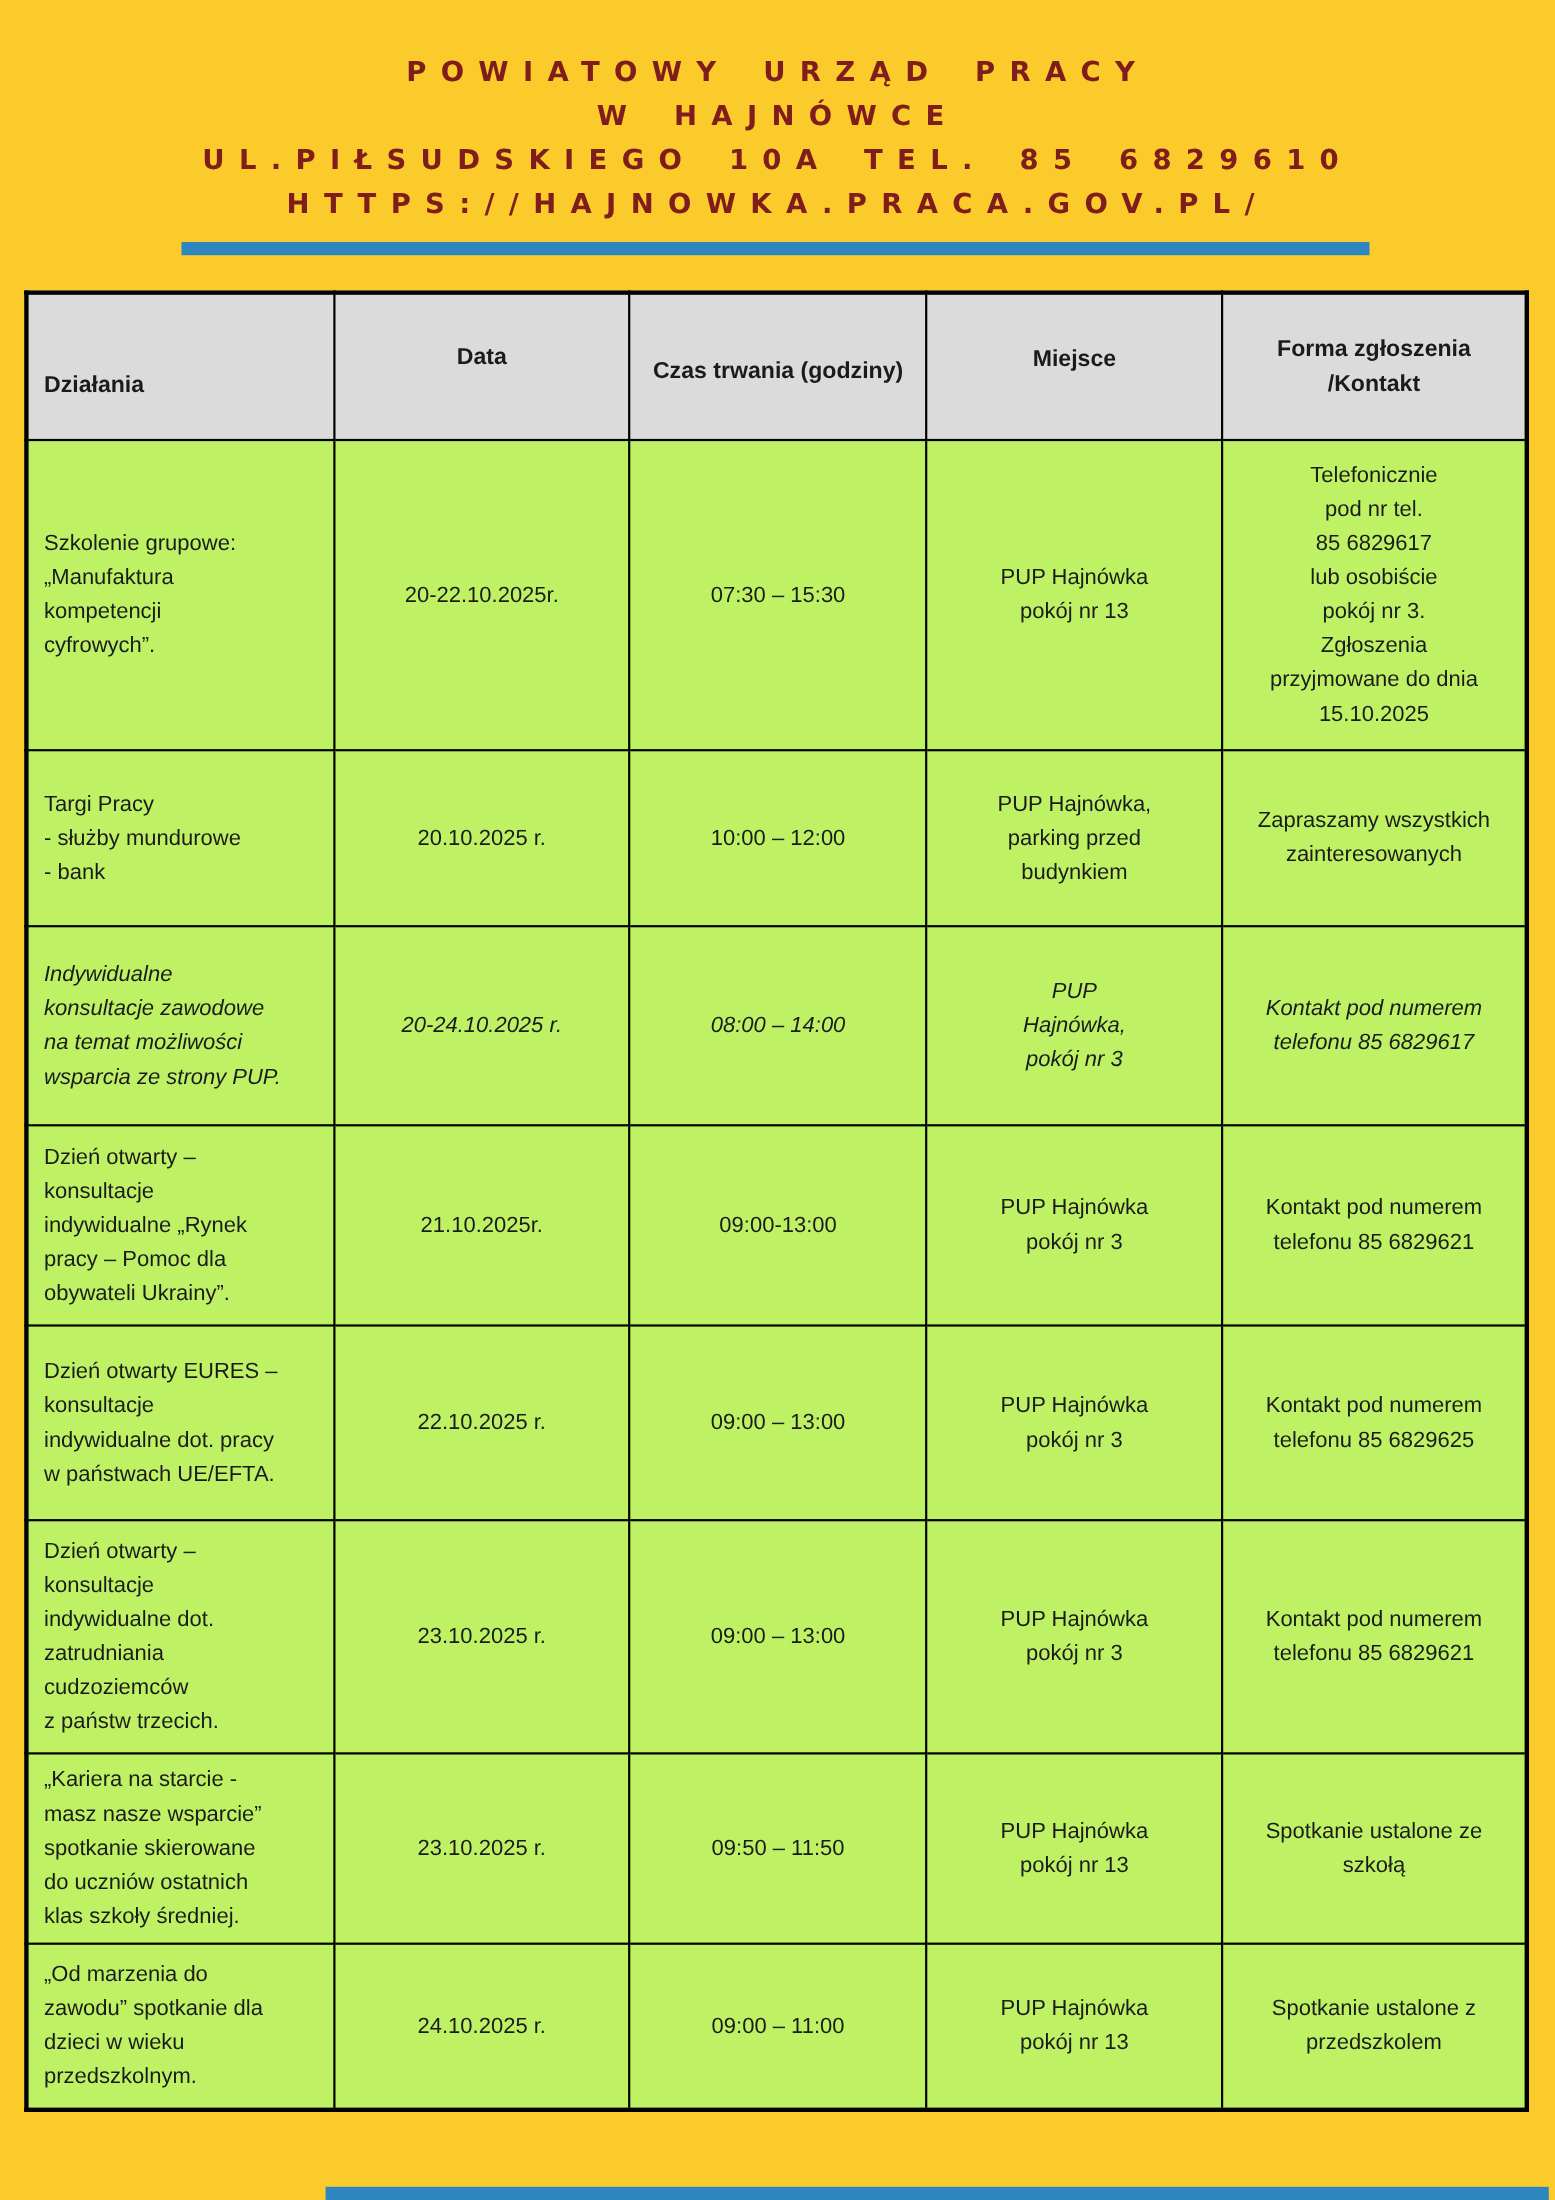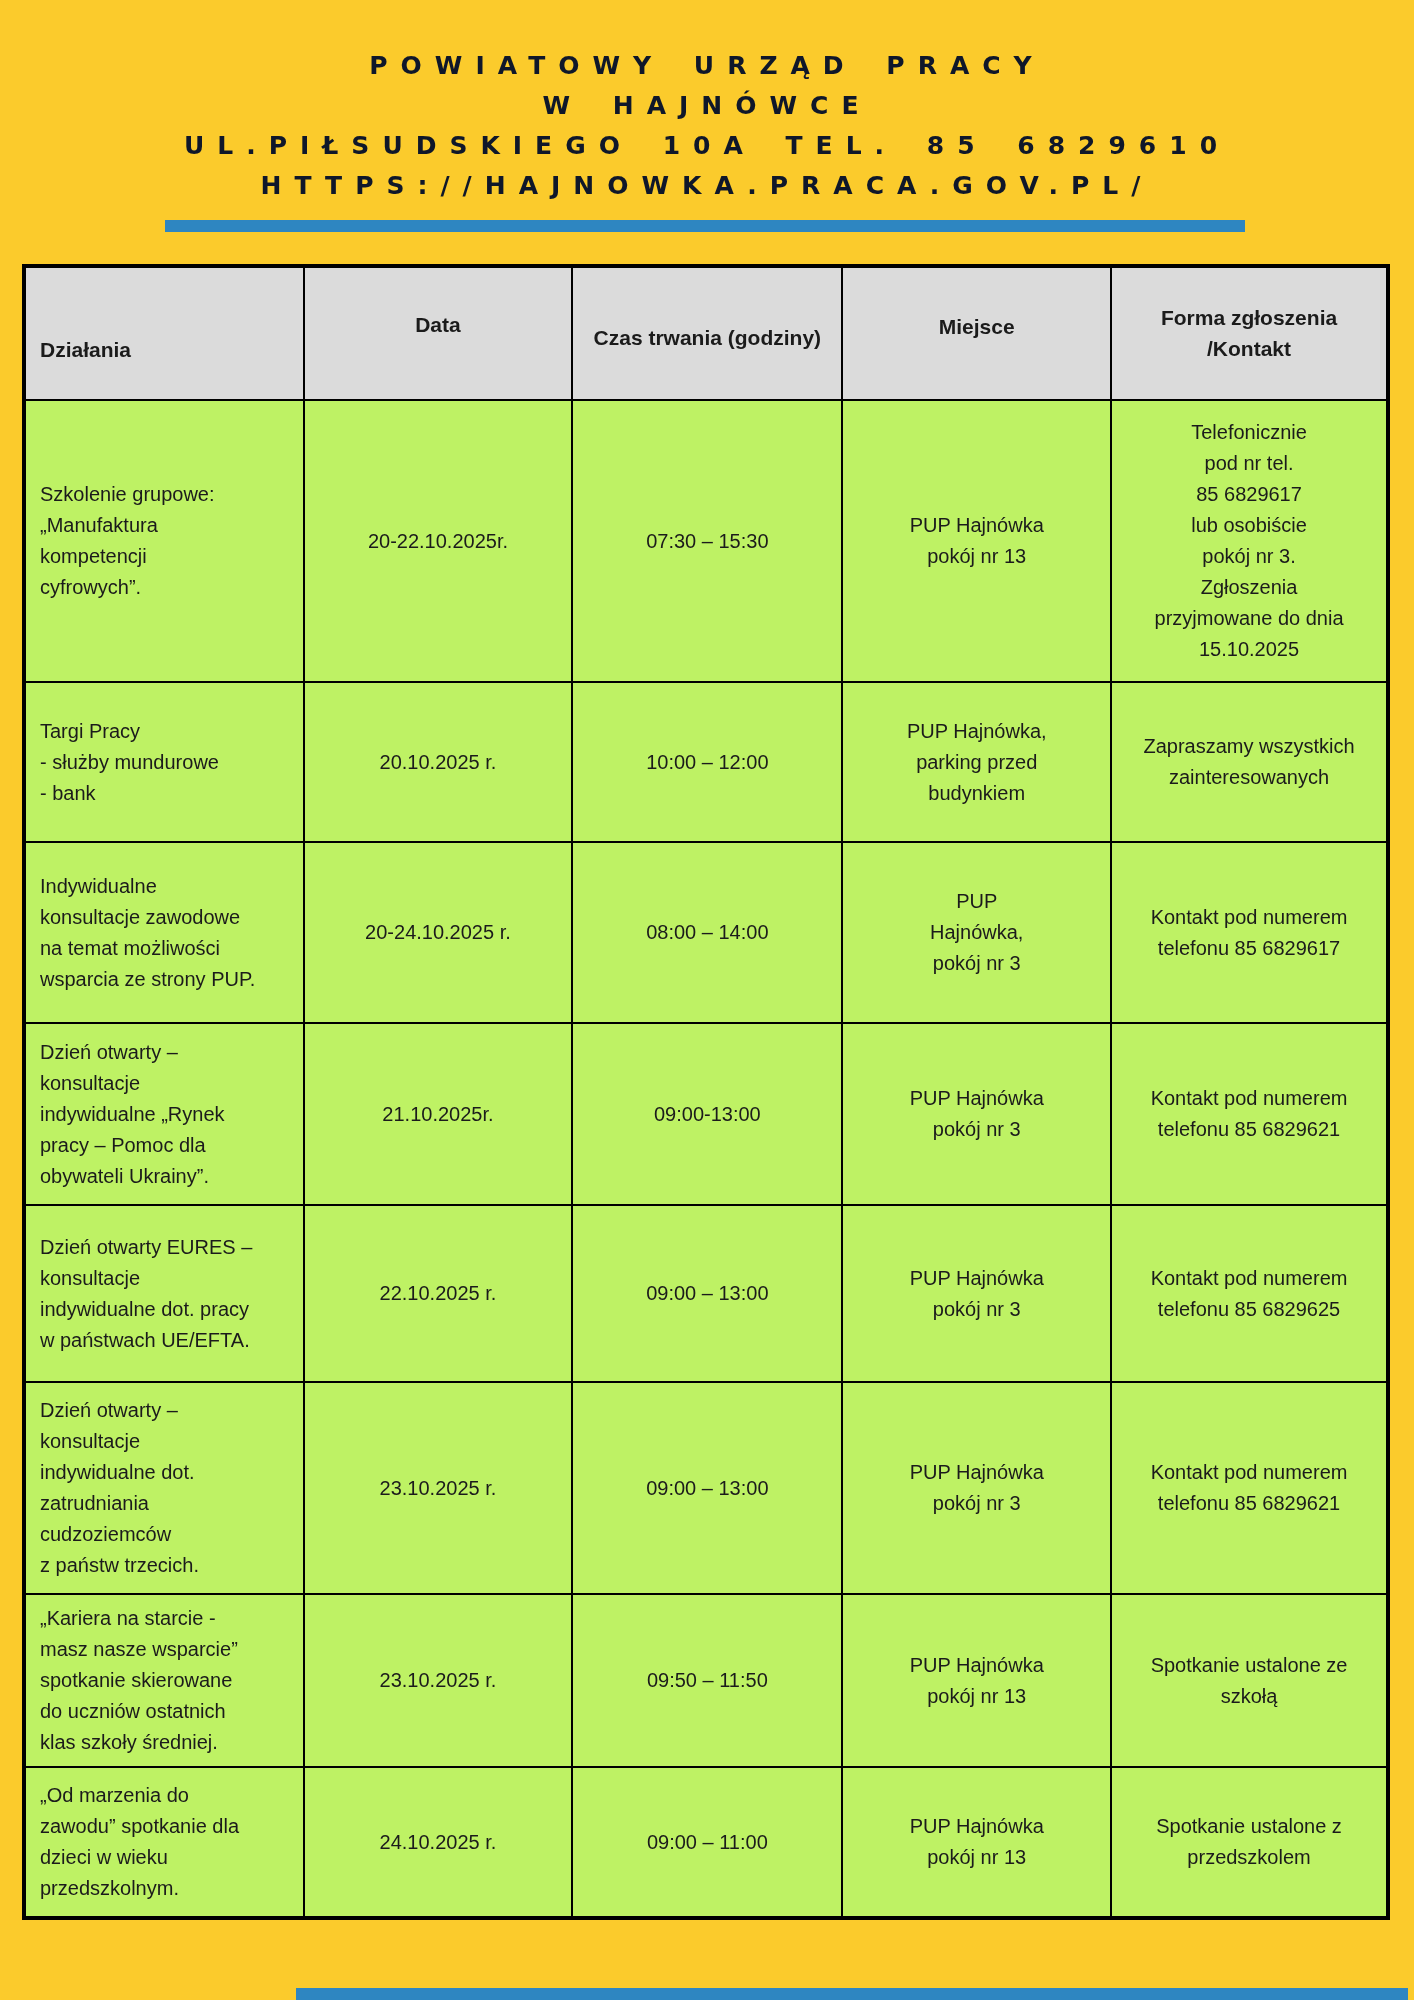--- a/index.html
+++ b/index.html
@@ -12,21 +12,21 @@
     overflow: hidden;
     font-family: "Liberation Sans", sans-serif;
   }
   
   .hdr {
     position: absolute;
     top: 46px;
     left: 0;
     width: 100%;
     text-align: center;
-    color: #0f172a;
+    color: #7f1d1d;
     font-weight: bold;
     font-family: "DejaVu Sans", sans-serif;
   }
   .hdr-line {
     font-size: 25px;
     line-height: 40px;
     letter-spacing: 13px;
     word-spacing: 8px;
     white-space: nowrap;
   }
@@ -141,21 +141,21 @@
 - służby mundurowe
 - bank</td>
         <td>20.10.2025 r.</td>
         <td>10:00 – 12:00</td>
         <td>PUP Hajnówka,
 parking przed
 budynkiem</td>
         <td>Zapraszamy wszystkich
 zainteresowanych</td>
       </tr>
-      <tr style="height:181px;">
+      <tr style="height:181px;font-style:italic;">
         <td>Indywidualne
 konsultacje zawodowe
 na temat możliwości
 wsparcia ze strony PUP.</td>
         <td>20-24.10.2025 r.</td>
         <td>08:00 – 14:00</td>
         <td>PUP
 Hajnówka,
 pokój nr 3</td>
         <td>Kontakt pod numerem

